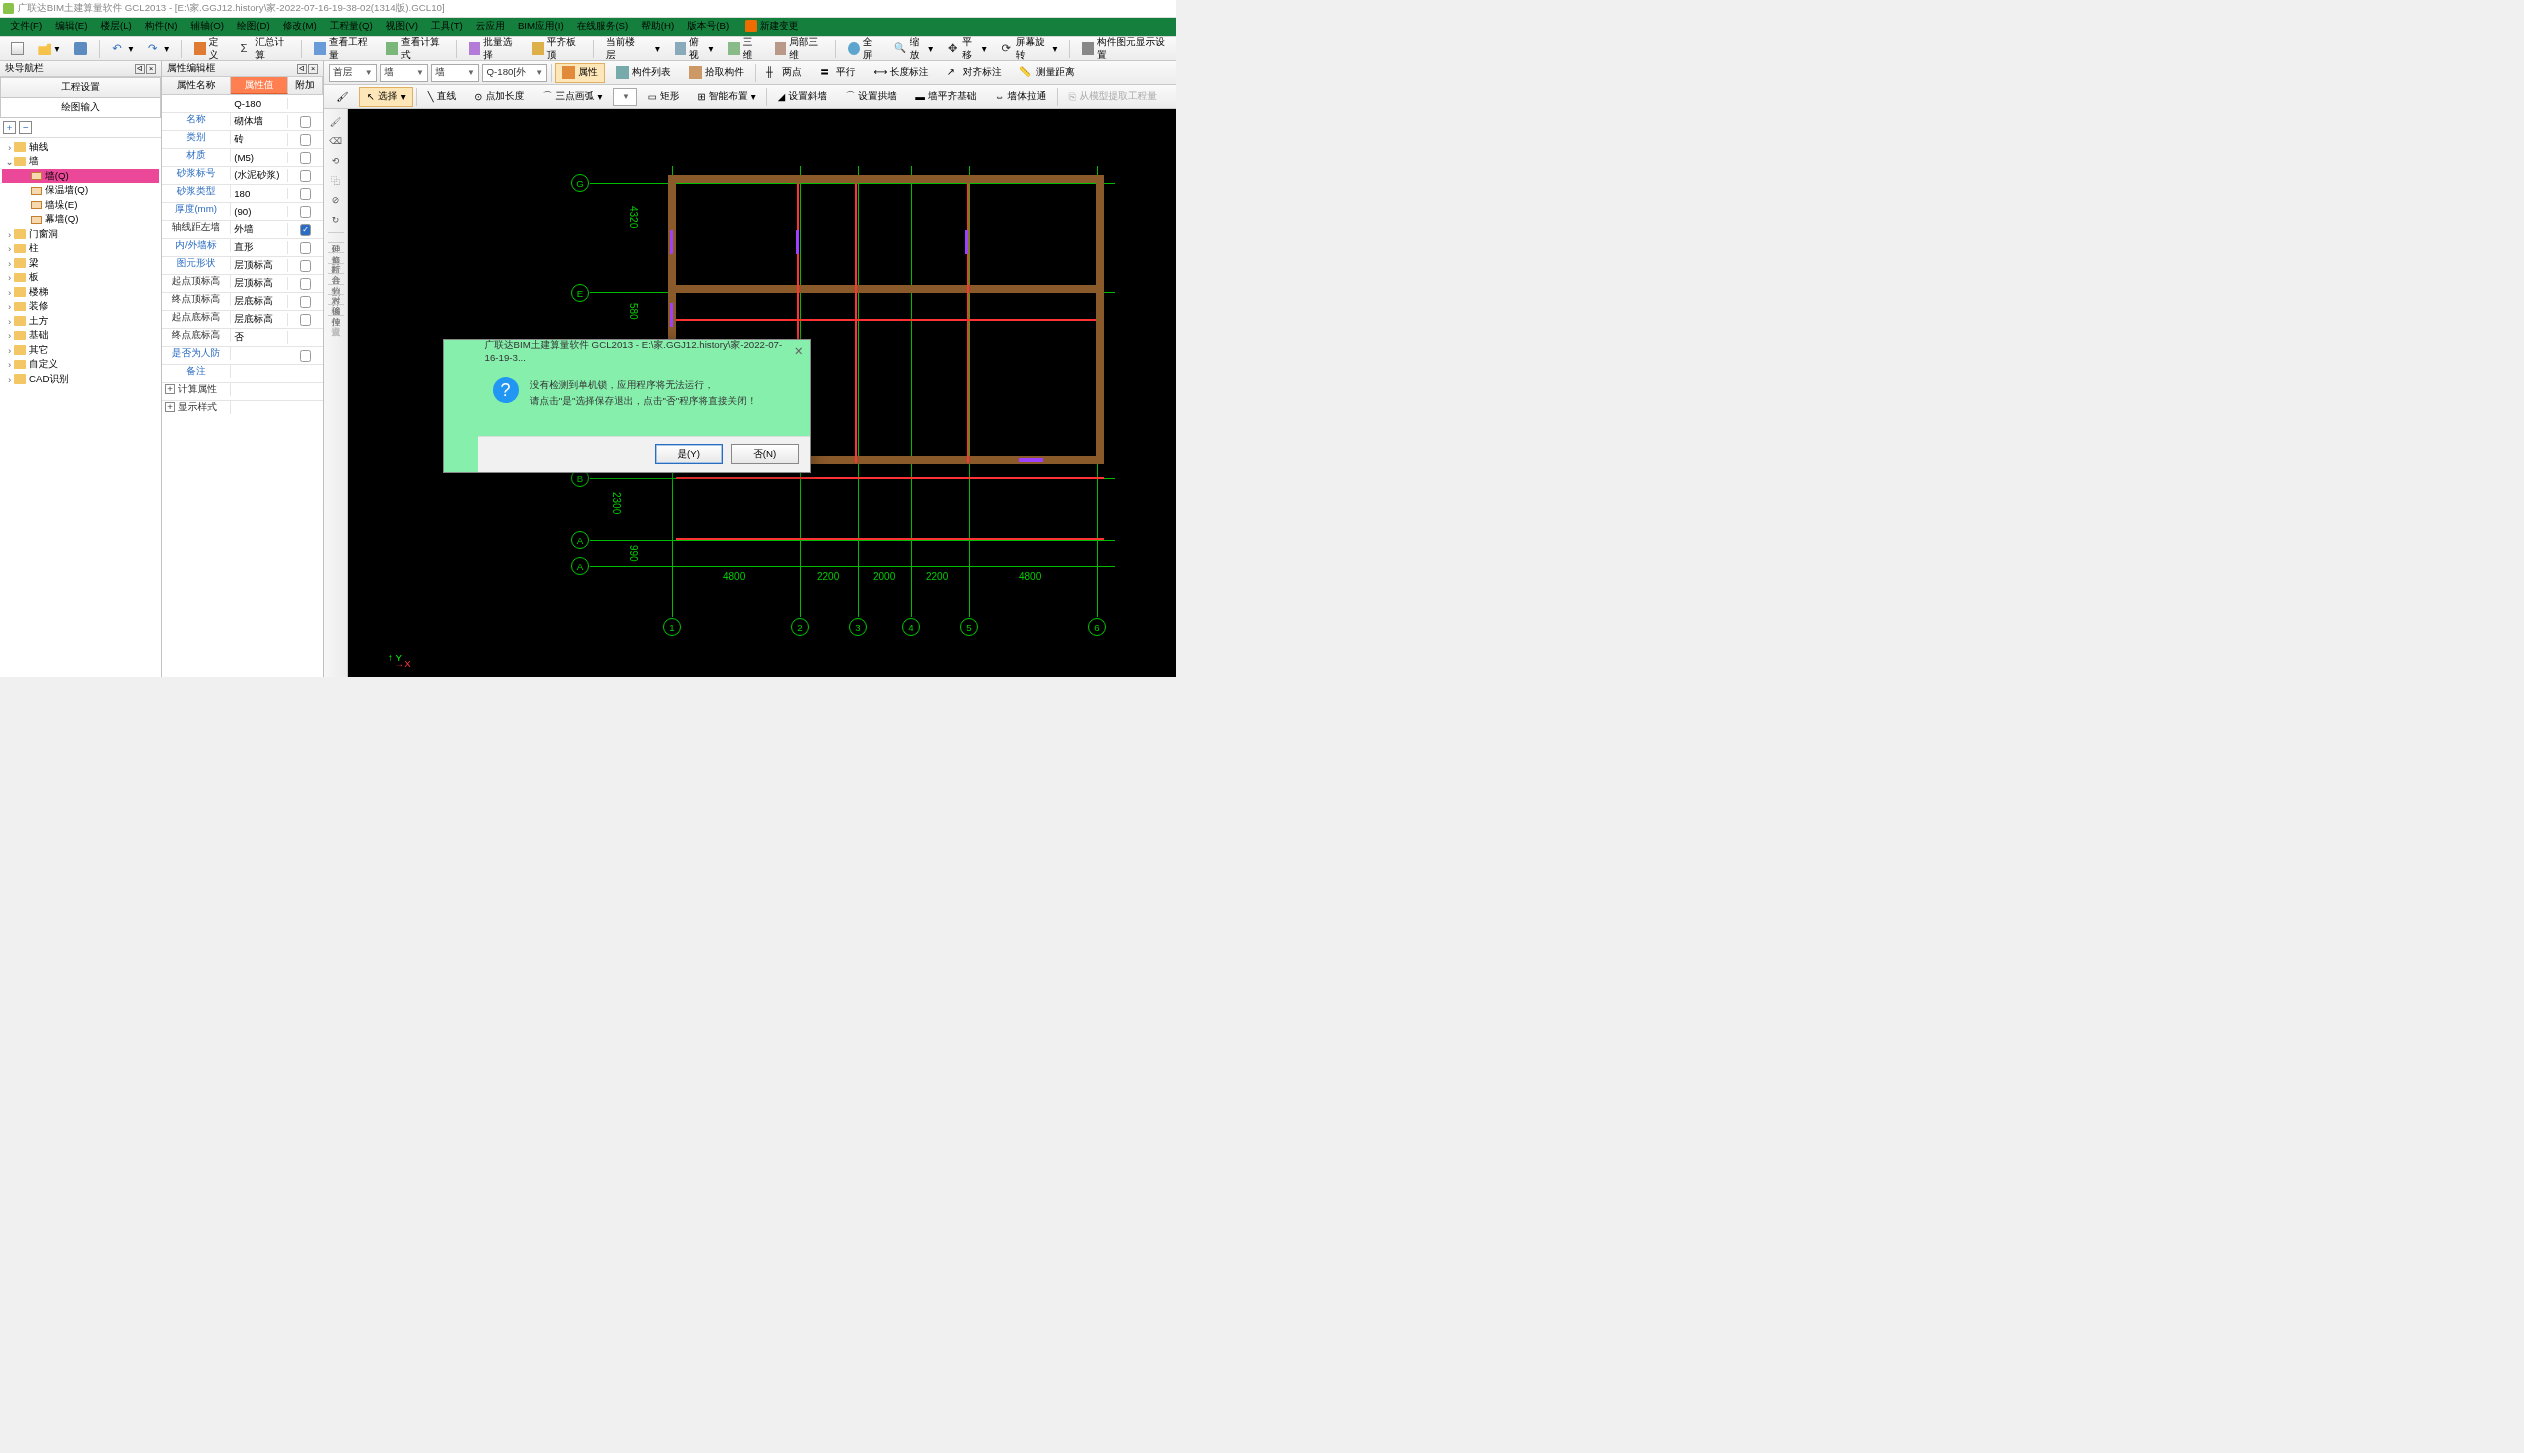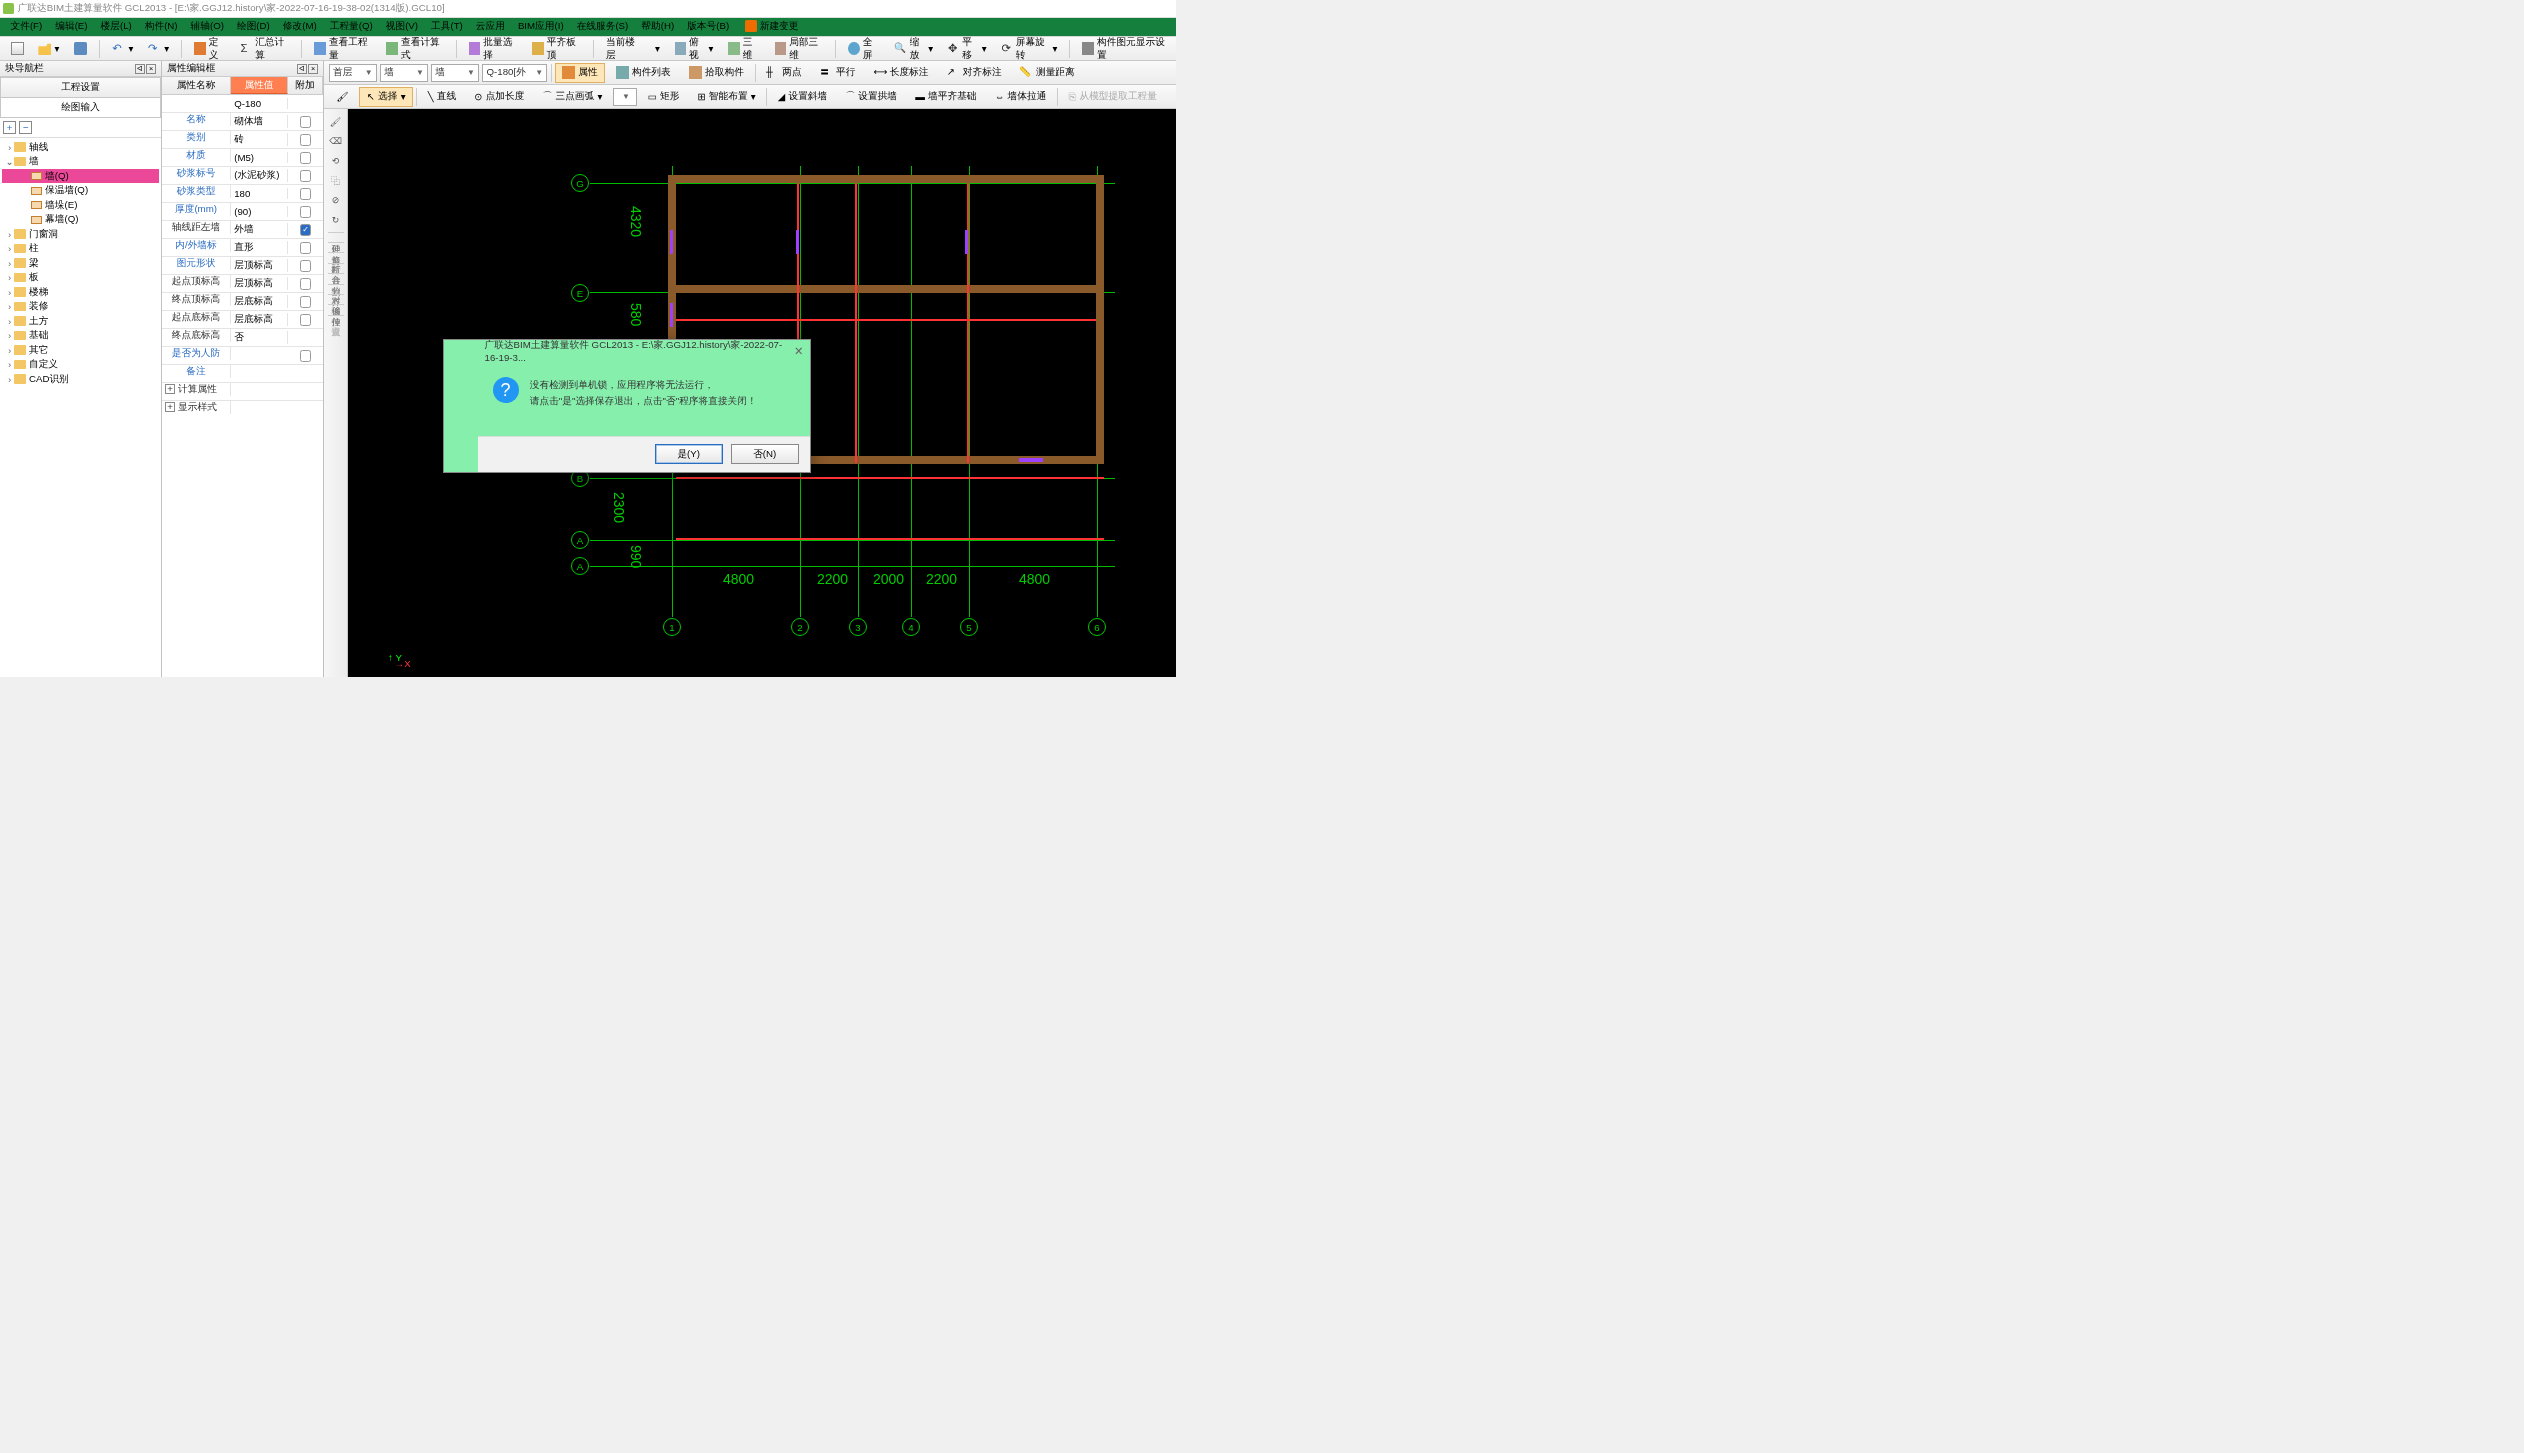--- a/index.html
+++ b/index.html
@@ -87,21 +87,21 @@
 .vtool .vb { width:18px; height:18px; display:flex; align-items:center; justify-content:center; cursor:pointer; font-size:9px; color:#555;}
 .vtool .vsep{width:16px;height:0.8px;background:#ccc;margin:1.6px 0;}
 .vtool .vlabel{writing-mode:vertical-rl;font-size:9px;color:#777;margin:1.6px 0;}
 .canvas { flex:1; background:#000; position:relative; overflow:hidden;}
 
 
 .axis-circle { position:absolute; width:18px; height:18px; border:0.8px solid #0c0; border-radius:50%; color:#0c0; font-size:9.7px; display:flex; align-items:center; justify-content:center; background:#000;}
 .axis-line { position:absolute; background:#0b0; }
 .wall { position:absolute; background:#8b5a2b; }
 .redline { position:absolute; background:#f33; }
-.dim { position:absolute; color:#0c0; font-size:14px; }
+.dim { position:absolute; color:#0c0; font-size:10px; }
 .dim.v { writing-mode: vertical-rl; }
 .coord { position:absolute; left:40px; bottom:8px; }
 .purple { position:absolute; background:#a040ff; }
 
 
 .dialog { position:absolute; left:443px; top:339px; width:368px; background:#86efac; border:0.8px solid #888; box-shadow:0 3.2px 16px rgba(0,0,0,0.4);padding-left:34px; }
 .dlg-title { height:22.6px; display:flex; align-items:center; justify-content:space-between; padding:0 6.5px; font-size:9.7px; color:#333;}
 .dlg-title .x{cursor:pointer;color:#666;font-size:11.3px;}
 .dlg-body { padding: 14.5px 14.5px 8px 14.5px; display:flex; gap:11.3px; min-height:73px;}
 .dlg-icon { width:26px; height:26px; border-radius:50%; background:#2196f3; color:#fff; font-size:18px; display:flex; align-items:center; justify-content:center; flex-shrink:0;}

